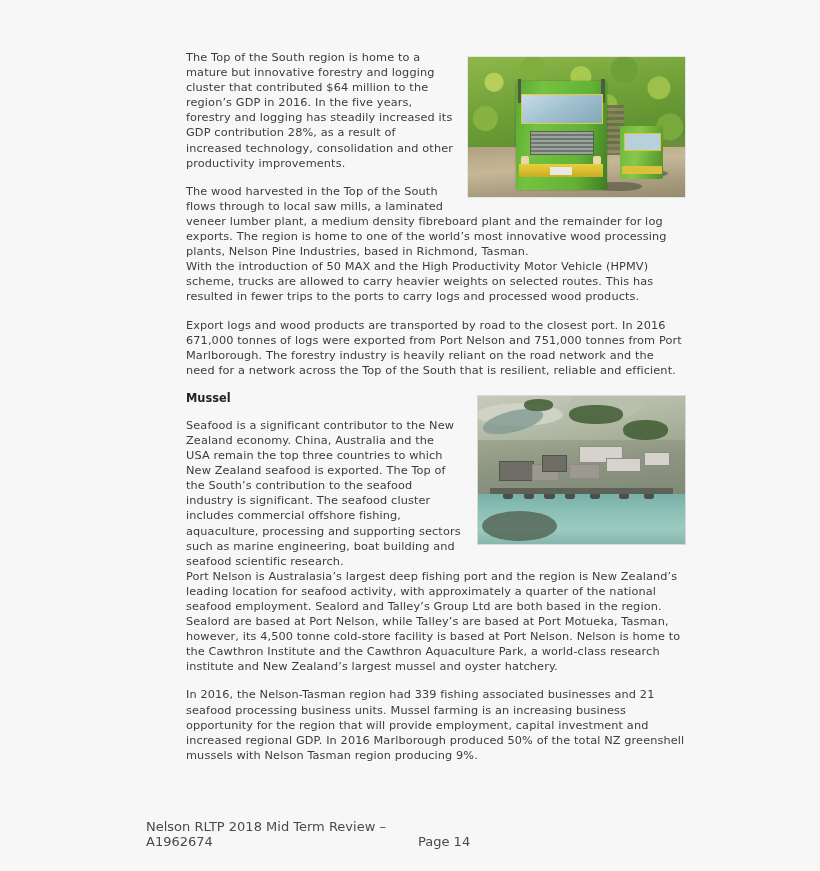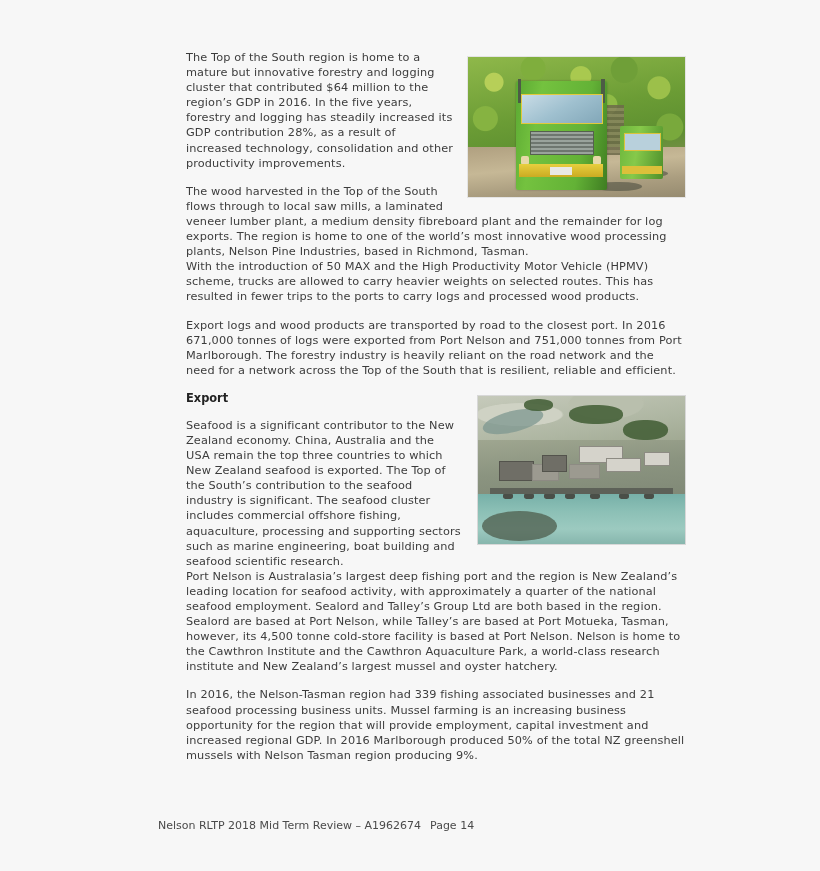--- a/index.html
+++ b/index.html
@@ -209,26 +209,27 @@
     position: absolute;
     left: 0;
     top: 764px;
     width: 820px;
     height: 56px;
   }
 
   
   .pagefooter {
     position: absolute;
-    left: 158px;
+    left: 146px;
     top: 819px;
     width: 520px;
-    font-size: 11px;
+    font-size: 13px;
     color: #4a4a4a;
     display: flex;
+    align-items: flex-end;
   }
   .pf-left { width: 272px; }
   .pf-right { }
 </style>
 </head>
 <body>
 
 <div class="page">
 
   <div class="content">
@@ -289,21 +290,21 @@
         <div class="ph-layer p-weed"></div>
         <div class="ph-layer p-boat" style="left:12%;"></div>
         <div class="ph-layer p-boat" style="left:22%;"></div>
         <div class="ph-layer p-boat" style="left:32%;"></div>
         <div class="ph-layer p-boat" style="left:42%;"></div>
         <div class="ph-layer p-boat" style="left:54%;"></div>
         <div class="ph-layer p-boat" style="left:68%;"></div>
         <div class="ph-layer p-boat" style="left:80%;"></div>
       </div>
 
-      <h3 class="heading">Export</h3>
+      <h3 class="heading">Mussel</h3>
       <p class="para">Seafood is a significant contributor to the New Zealand economy.  China, Australia and the USA remain the top three countries to which New Zealand seafood is exported.  The Top of the South’s contribution to the seafood industry is significant.  The seafood cluster includes commercial offshore fishing, aquaculture, processing and supporting sectors such as marine engineering, boat building and seafood scientific research.</p>
     </div>
 
     <p class="para">Port Nelson is Australasia’s largest deep fishing port and the region is New Zealand’s leading location for seafood activity, with approximately a quarter of the national seafood employment. Sealord and Talley’s Group Ltd are both based in the region. Sealord are based at Port Nelson, while Talley’s are based at Port Motueka, Tasman, however, its 4,500 tonne cold-store facility is based at Port Nelson.  Nelson is home to the Cawthron Institute and the Cawthron Aquaculture Park, a world-class research institute and New Zealand’s largest mussel and oyster hatchery.</p>
     <p class="para">In 2016, the Nelson-Tasman region had 339 fishing associated businesses and 21 seafood processing business units.  Mussel farming is an increasing business opportunity for the region that will provide employment, capital investment and increased regional GDP.  In 2016 Marlborough produced 50% of the total NZ greenshell mussels with Nelson Tasman region producing 9%.</p>
   </div>
 
   <div class="logos">
 
     

